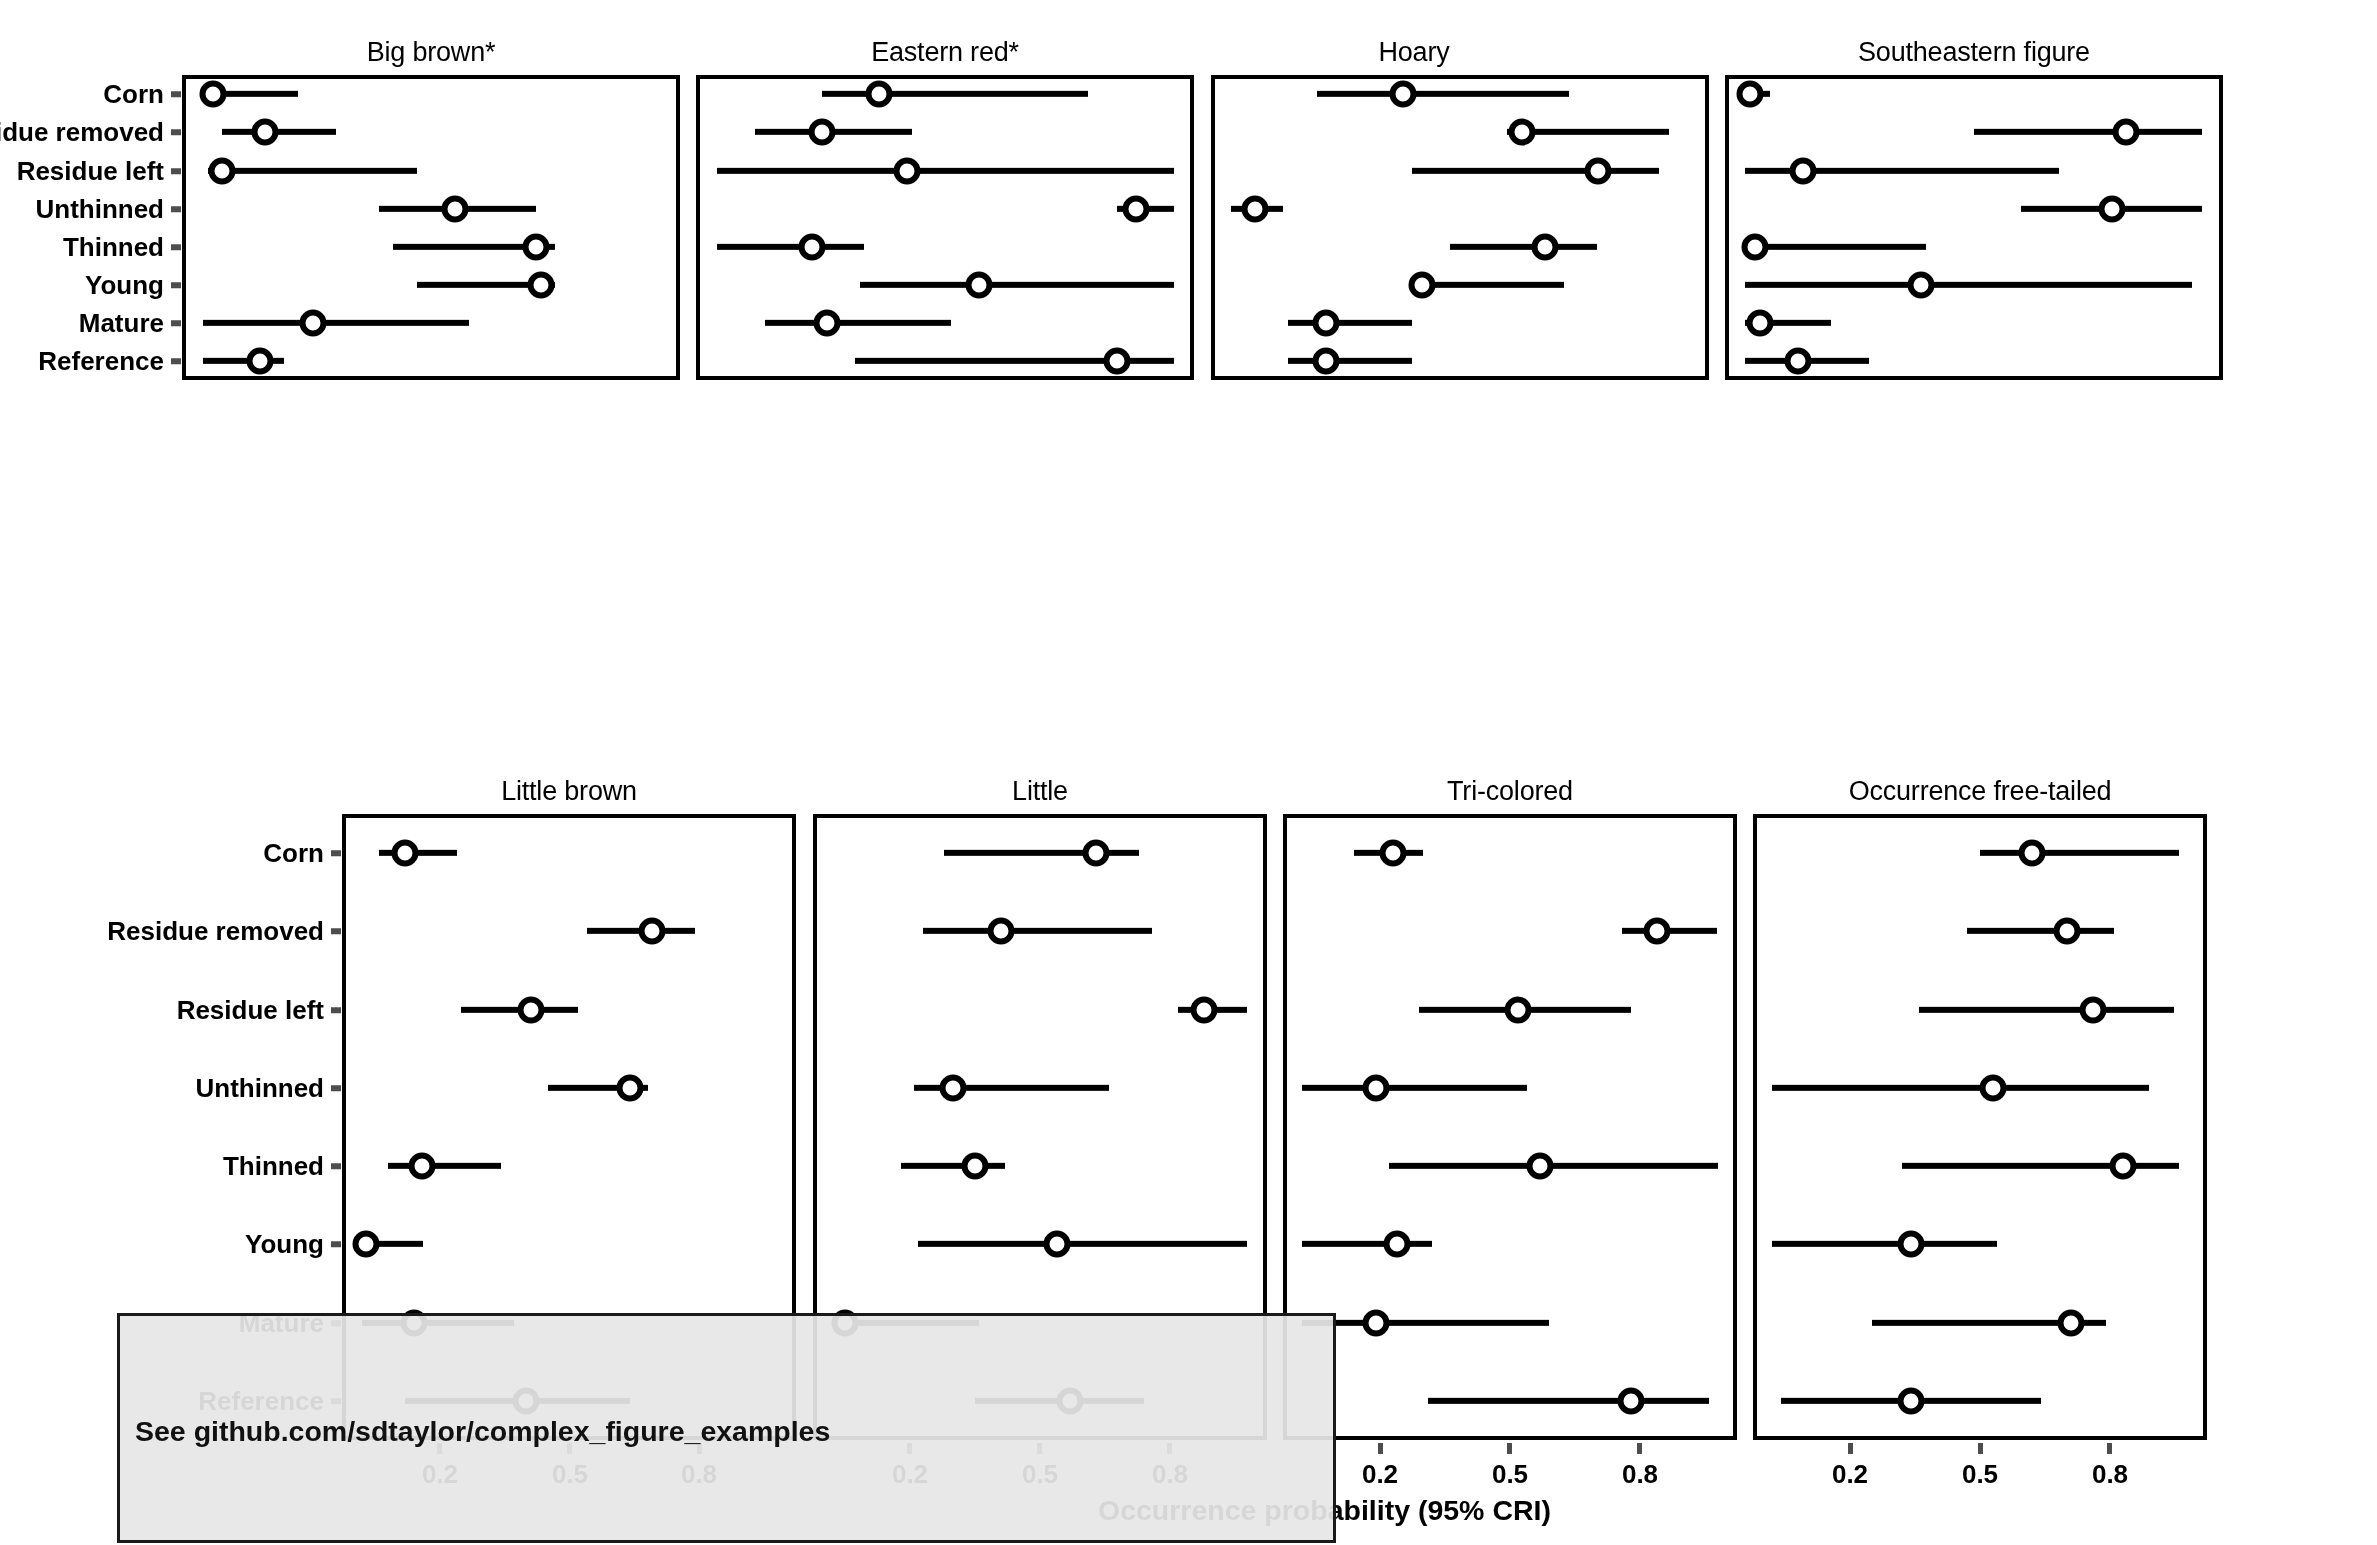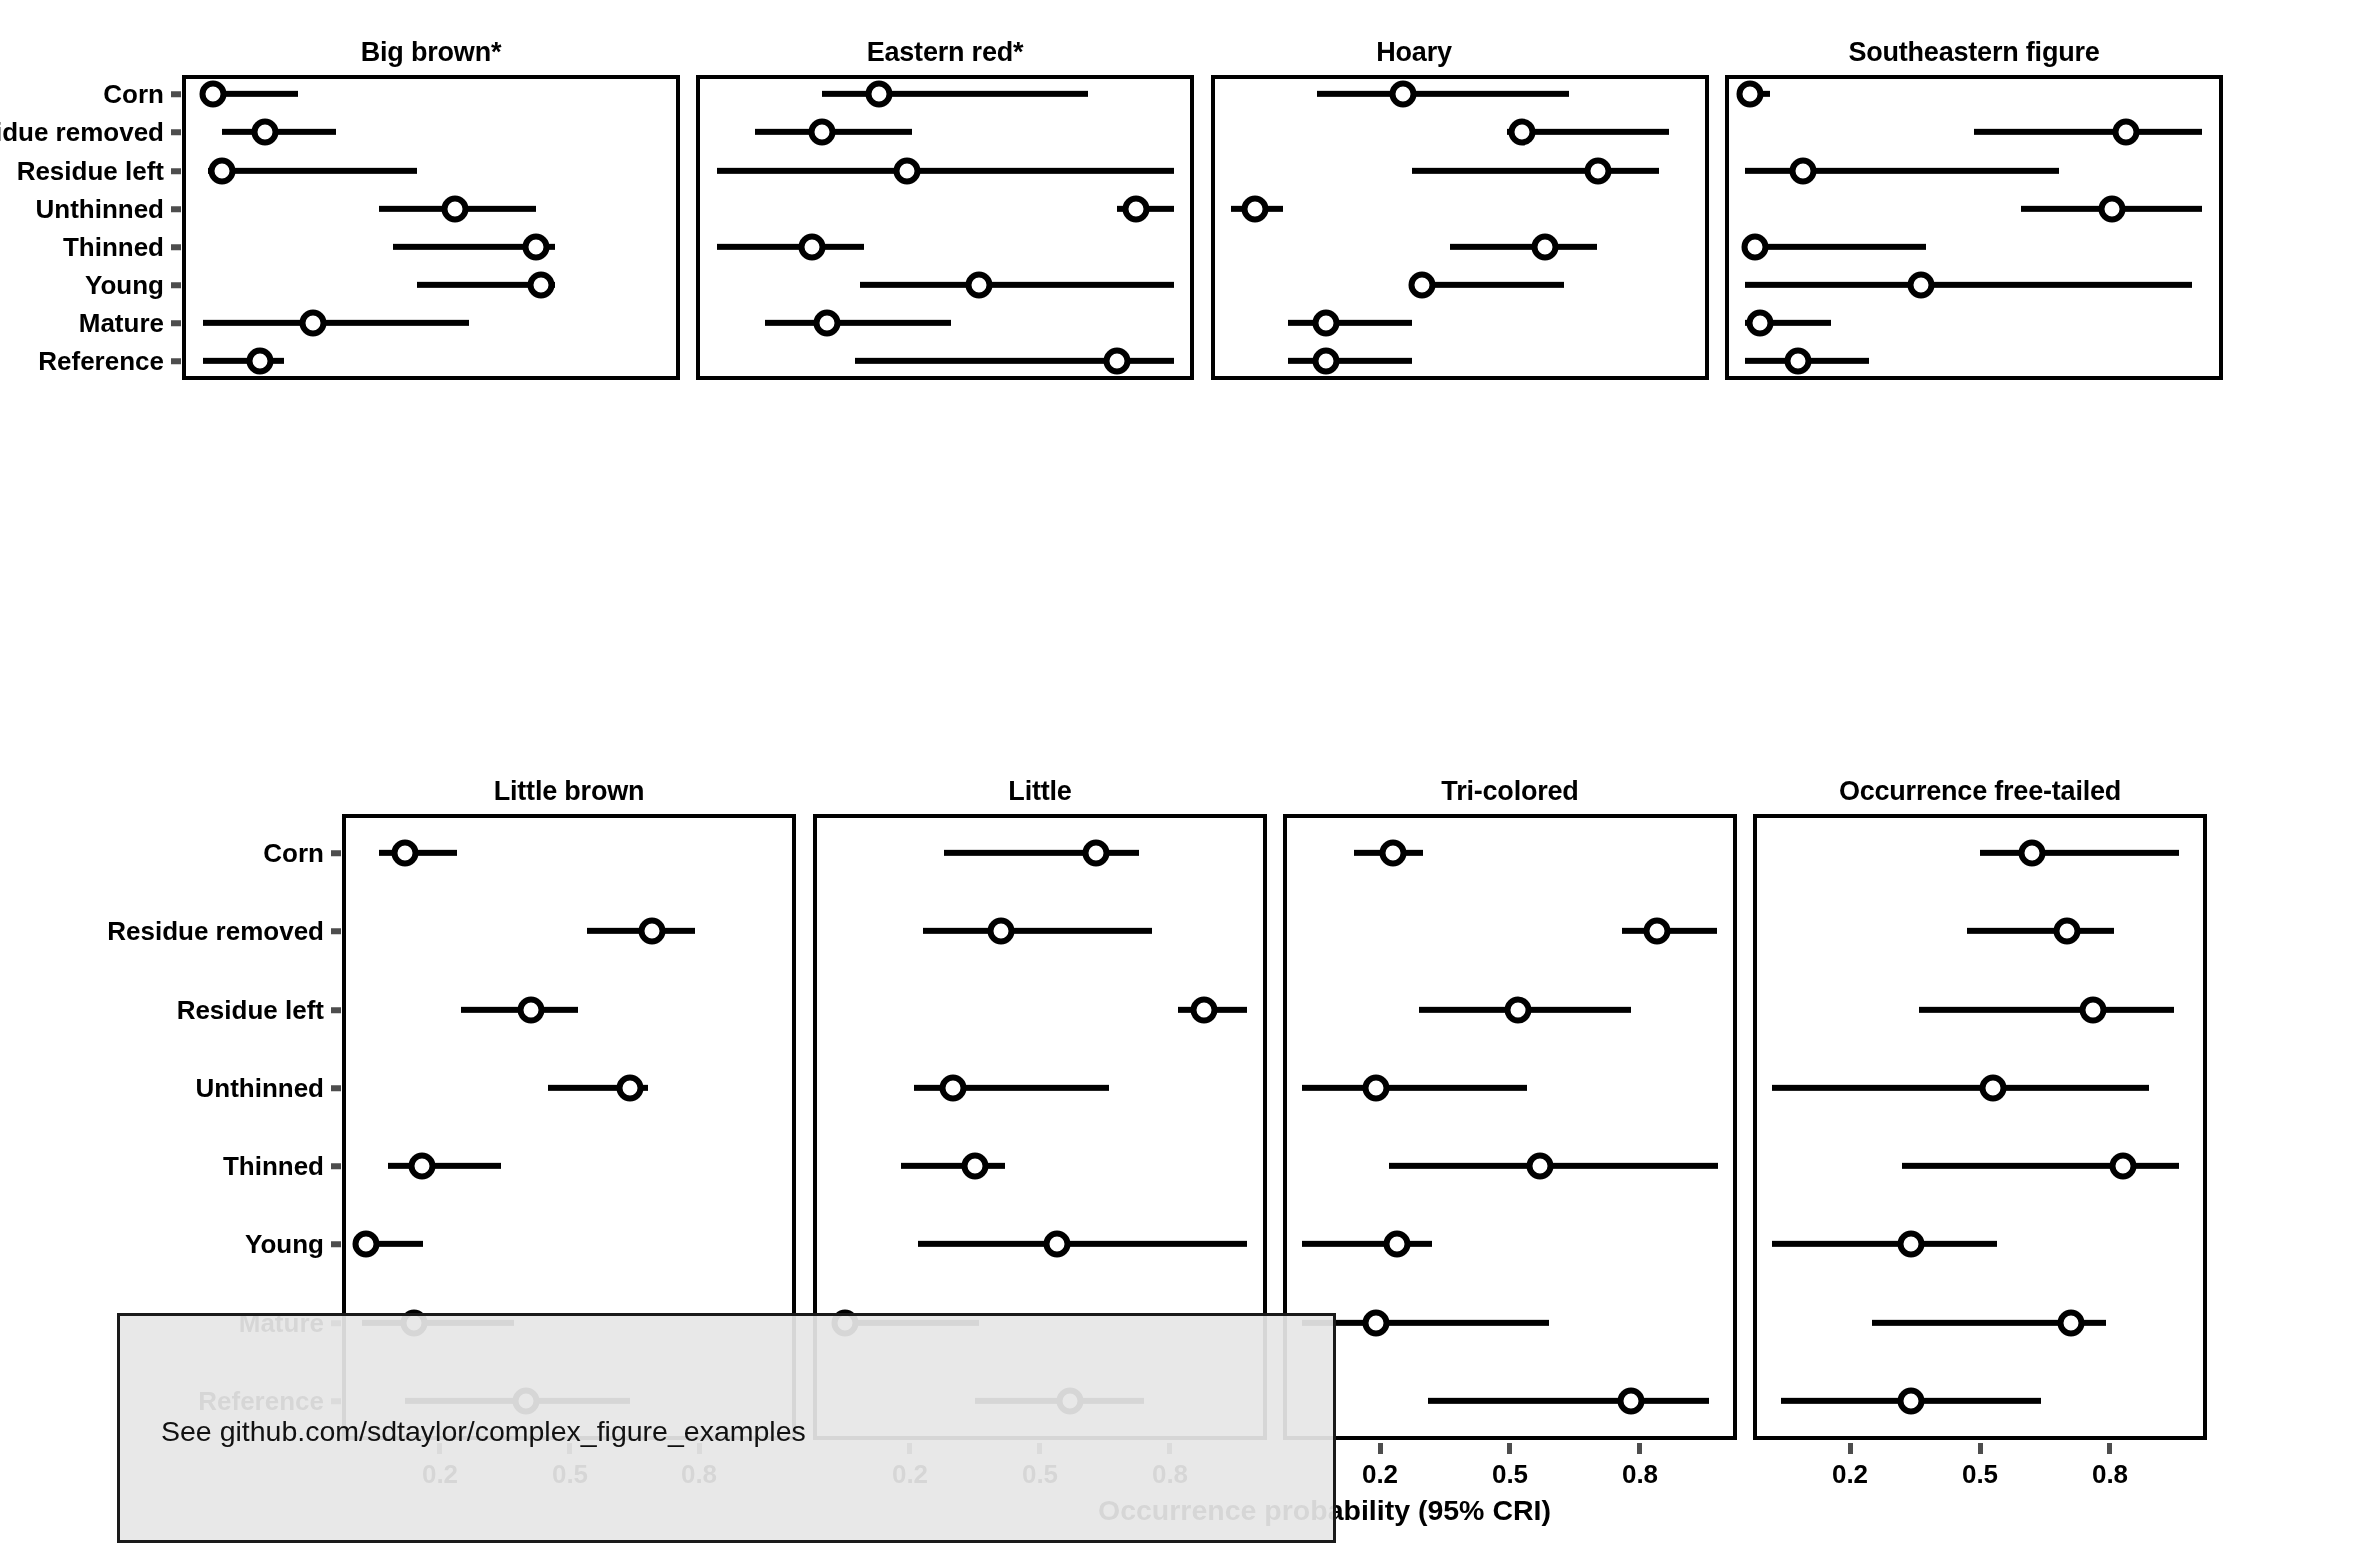--- a/index.html
+++ b/index.html
@@ -23,21 +23,21 @@
   .panel {
     position: absolute;
     box-sizing: border-box;
     border: 4px solid #000;
     background: #fff;
   }
   .panel-title {
     position: absolute;
     width: 100%;
     text-align: center;
-    font-weight: bold;
+    font-weight: normal;
     font-size: 27px;
     color: #000;
     letter-spacing: -0.2px;
     white-space: nowrap;
   }
   .ylabel {
     position: absolute;
     text-align: right;
     font-weight: bold;
     font-size: 26px;
@@ -95,21 +95,21 @@
     background: rgba(230, 230, 230, 0.93);
     border: 3.2px solid #1a1a1a;
   }
   #overlay .line {
     font-size: 28.5px;
     color: #111;
     font-family: "Liberation Sans", sans-serif;
     white-space: nowrap;
   }
   #overlay .l1 { position: absolute; left: 28.5px; top: 48px; }
-  #overlay .l2 { position: absolute; left: 41px; top: 99px; }
+  #overlay .l2 { position: absolute; left: 15px; top: 99px; font-weight: bold; }
 </style>
 </head>
 <body>
 
 <div id="figure">
     <div class="panel-title" style="left: 182px; width: 498px; top: 37px;">Big brown*</div>
     <div class="panel" style="left: 182px; top: 75px; width: 498px; height: 305px;"></div>
     <div class="interval" style="left: 203px; width: 95px; top: 94px;"></div>
     <div class="pointdot" style="left: 213px; top: 94px;"></div>
     <div class="interval" style="left: 222px; width: 114px; top: 132px;"></div>

